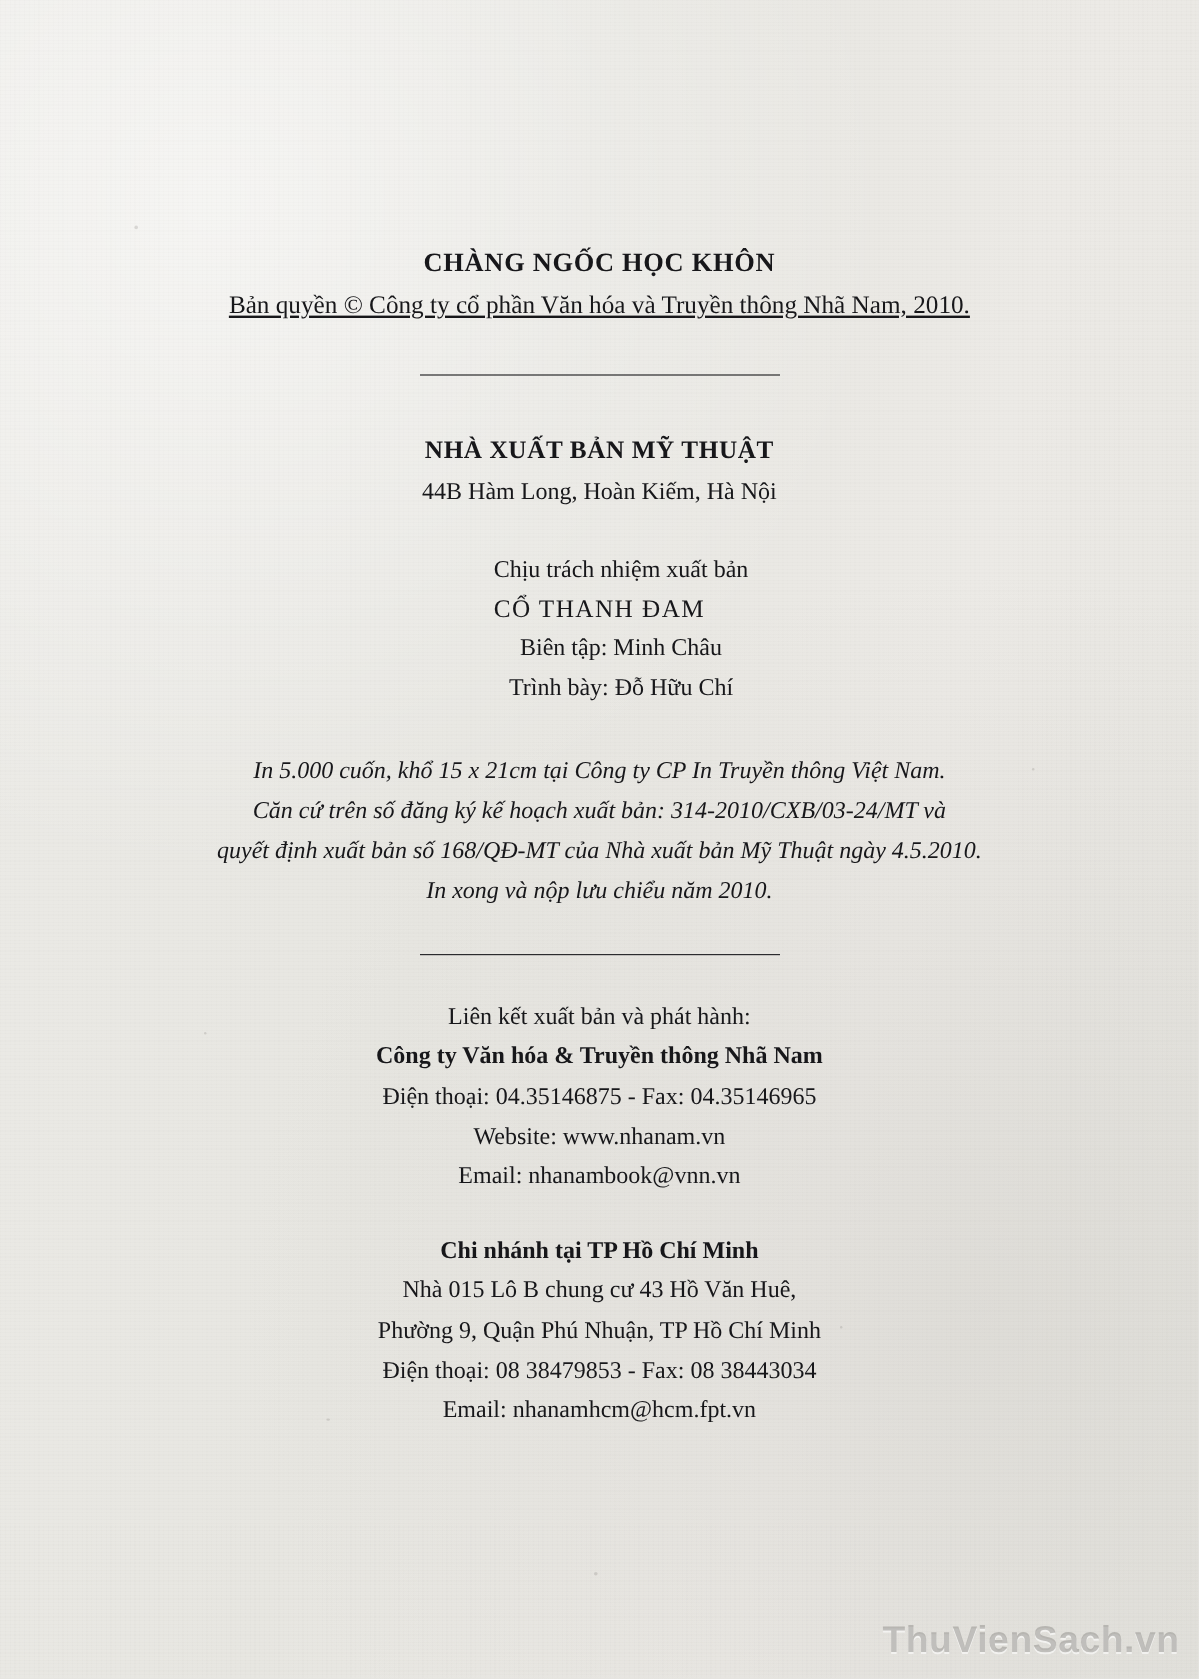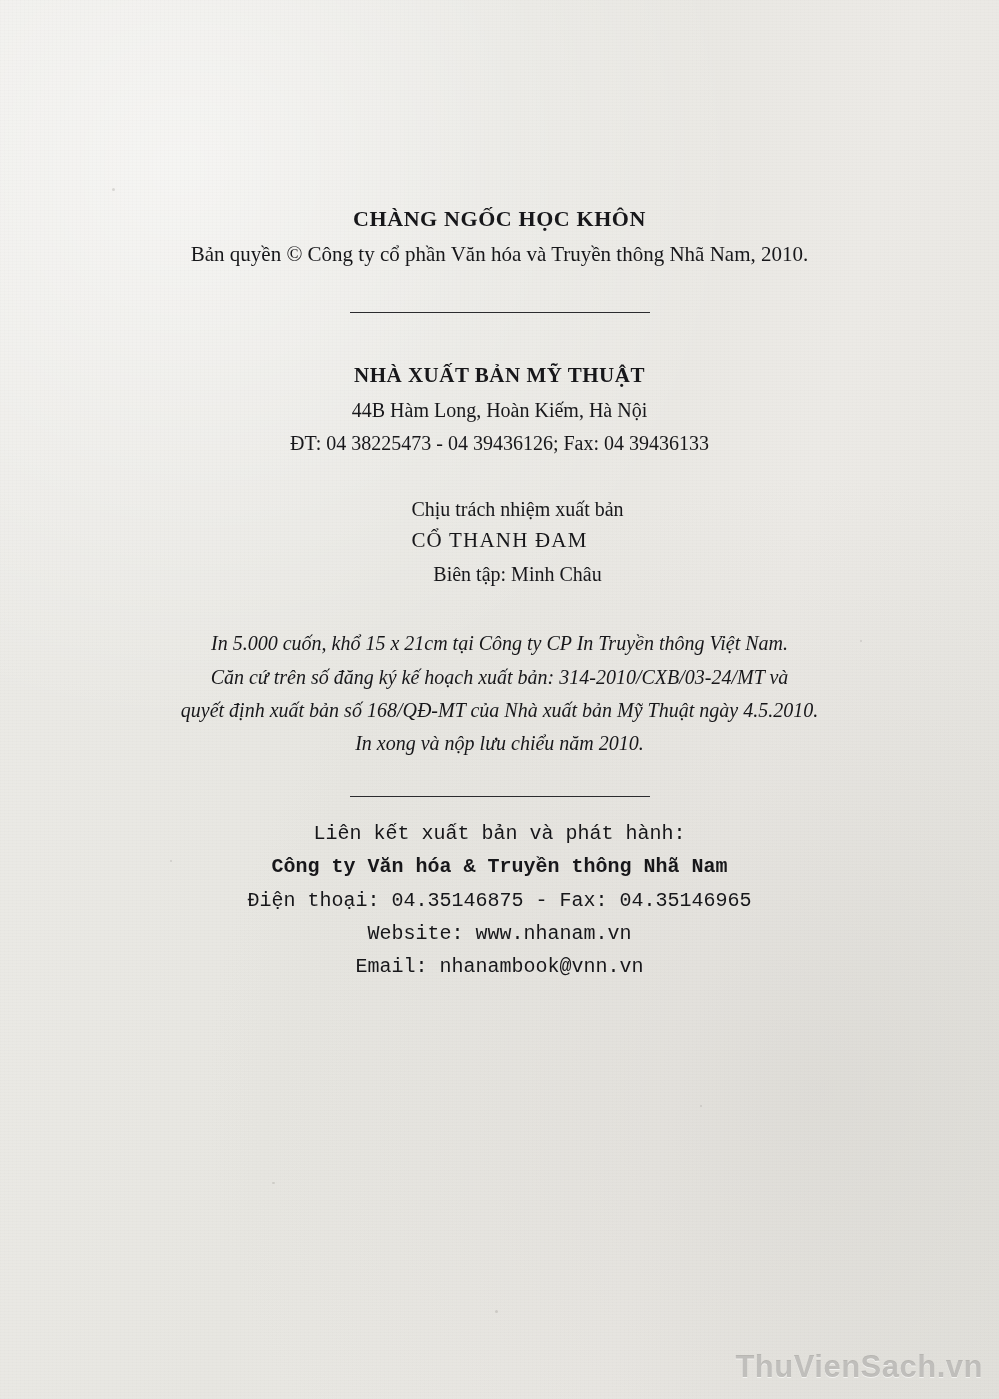--- a/index.html
+++ b/index.html
@@ -56,20 +56,21 @@
 
   .colophon-title {
     margin-top: 203px;
     font-size: 22px;
     font-weight: bold;
     letter-spacing: 0.6px;
   }
   .copyright-line {
     margin-top: 6px;
     font-size: 21px;
+    text-decoration: underline;
   }
 
   .rule {
     width: 300px;
     height: 1px;
     background: #2b2b2e;
     margin: 42px auto 0 auto;
   }
 
   .publisher-name {
@@ -107,22 +108,21 @@
   }
 
   .rule2 {
     width: 300px;
     height: 1px;
     background: #2b2b2e;
     margin: 38px auto 0 auto;
   }
 
   .partner-block {
-    margin-top: 18px;
-    font-family: Liberation Mono, monospace;
+    margin-top: 32px;
   }
   .partner-line {
     font-size: 20px;
     margin-top: 5px;
   }
   .partner-strong {
     font-size: 20px;
     font-weight: bold;
     margin-top: 5px;
   }
@@ -157,41 +157,48 @@
 
 <div class="page">
 
   <div class="block colophon-title">CHÀNG NGỐC HỌC KHÔN</div>
   <div class="block copyright-line">Bản quyền © Công ty cổ phần Văn hóa và Truyền thông Nhã Nam, 2010.</div>
 
   <div class="rule"></div>
 
   <div class="block publisher-name">NHÀ XUẤT BẢN MỸ THUẬT</div>
   <div class="block pub-line">44B Hàm Long, Hoàn Kiếm, Hà Nội</div>
-  <div class="block pub-line">ĐT: 04 38225473 - 04 39436126; Fax: 04 39436133</div>
 
   <div class="block resp-block">
     <div class="resp-line">Chịu trách nhiệm xuất bản</div>
     <div class="resp-name">CỔ THANH ĐAM</div>
     <div class="resp-line">Biên tập: Minh Châu</div>
+    <div class="resp-line">Trình bày: Đỗ Hữu Chí</div>
   </div>
 
   <div class="block print-block">
     <div class="print-line">In 5.000 cuốn, khổ 15 x 21cm tại Công ty CP In Truyền thông Việt Nam.</div>
     <div class="print-line">Căn cứ trên số đăng ký kế hoạch xuất bản: 314-2010/CXB/03-24/MT và</div>
     <div class="print-line">quyết định xuất bản số 168/QĐ-MT của Nhà xuất bản Mỹ Thuật ngày 4.5.2010.</div>
     <div class="print-line">In xong và nộp lưu chiểu năm 2010.</div>
   </div>
 
   <div class="rule2"></div>
 
   <div class="block partner-block">
     <div class="partner-line">Liên kết xuất bản và phát hành:</div>
     <div class="partner-strong">Công ty Văn hóa &amp; Truyền thông Nhã Nam</div>
     <div class="partner-line">Điện thoại: 04.35146875 - Fax: 04.35146965</div>
     <div class="partner-line">Website: www.nhanam.vn</div>
     <div class="partner-line">Email: nhanambook@vnn.vn</div>
   </div>
 
+  <div class="block branch-block">
+    <div class="partner-strong">Chi nhánh tại TP Hồ Chí Minh</div>
+    <div class="partner-line">Nhà 015 Lô B chung cư 43 Hồ Văn Huê,</div>
+    <div class="partner-line">Phường 9, Quận Phú Nhuận, TP Hồ Chí Minh</div>
+    <div class="partner-line">Điện thoại: 08 38479853 - Fax: 08 38443034</div>
+    <div class="partner-line">Email: nhanamhcm@hcm.fpt.vn</div>
+  </div>
 
 </div>
 
 <div class="watermark">ThuVienSach.vn</div>
 
 </body></html>

